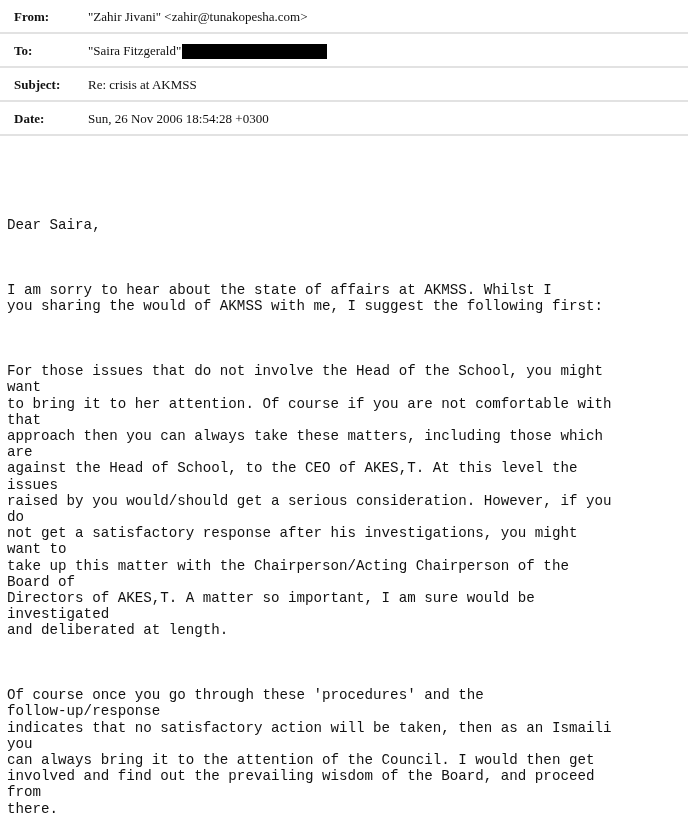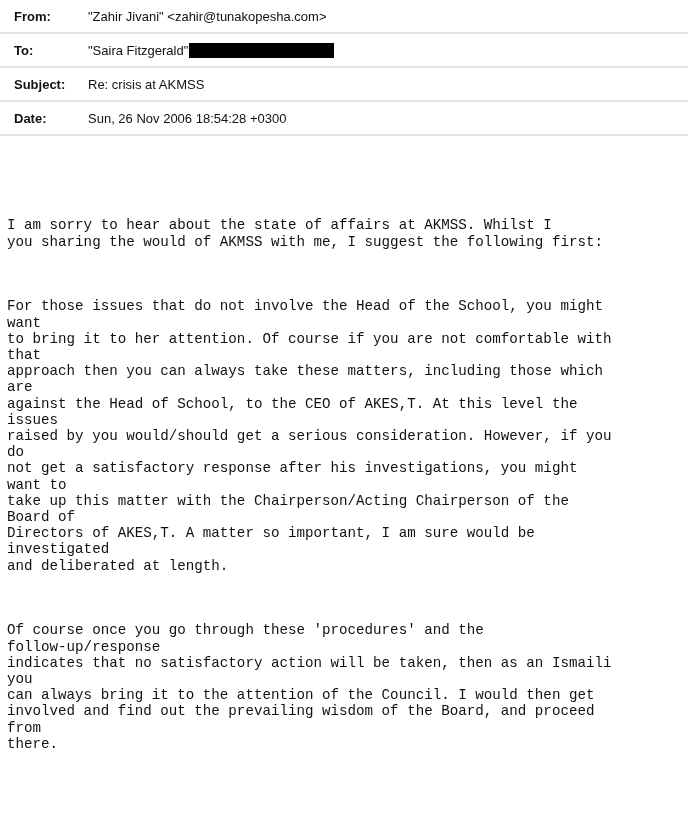--- a/index.html
+++ b/index.html
@@ -1,21 +1,21 @@
 <!DOCTYPE html>
 <html><head>
 <meta charset="utf-8">
 <style>
   html, body { margin: 0; padding: 0; background: #ffffff; }
   body { width: 688px; height: 822px; overflow: hidden; position: relative; }
   .headers { position: absolute; left: 0; top: 0; width: 688px; }
   .hrow {
     position: relative; height: 32px;
     border-bottom: 2px solid #e2e2e2;
-    font-family: Liberation Sans, sans-serif; font-size: 13px; color: #111;
+    font-family: Liberation Serif, serif; font-size: 13px; color: #111;
   }
   .hrow .lbl { position: absolute; left: 14px; top: 9px; font-weight: bold; }
   .hrow .val { position: absolute; left: 88px; top: 9px; white-space: pre; display: flex; align-items: center; }
   .redact { display: inline-block; background: #000; height: 15px; vertical-align: middle; }
   .r1 { width: 145px; margin-left: 1px; }
   .r2 { width: 115px; margin-left: 4px; }
   .body-text {
     position: absolute; left: 7px; top: 185px; width: 680px;
     font-family: "Liberation Mono", "DejaVu Sans Mono", monospace;
     font-size: 14.2px; line-height: 16.2px; color: #111;
@@ -43,18 +43,19 @@
     <span class="lbl">Subject:</span>
     <span class="val">Re: crisis at AKMSS</span>
   </div>
   <div class="hrow">
     <span class="lbl">Date:</span>
     <span class="val">Sun, 26 Nov 2006 18:54:28 +0300</span>
   </div>
 </div>
 
 <div class="body-text">
+  <span class="para"><span class="line">Dear Saira,</span></span>
   <span class="para"><span class="line">I am sorry to hear about the state of affairs at AKMSS. Whilst I</span><span class="line">you sharing the would of AKMSS with me, I suggest the following first:</span></span>
   <span class="para"><span class="line">For those issues that do not involve the Head of the School, you might</span><span class="line">want</span><span class="line">to bring it to her attention. Of course if you are not comfortable with</span><span class="line">that</span><span class="line">approach then you can always take these matters, including those which</span><span class="line">are</span><span class="line">against the Head of School, to the CEO of AKES,T. At this level the</span><span class="line">issues</span><span class="line">raised by you would/should get a serious consideration. However, if you</span><span class="line">do</span><span class="line">not get a satisfactory response after his investigations, you might</span><span class="line">want to</span><span class="line">take up this matter with the Chairperson/Acting Chairperson of the</span><span class="line">Board of</span><span class="line">Directors of AKES,T. A matter so important, I am sure would be</span><span class="line">investigated</span><span class="line">and deliberated at length.</span></span>
   <span class="para"><span class="line">Of course once you go through these 'procedures' and the</span><span class="line">follow-up/response</span><span class="line">indicates that no satisfactory action will be taken, then as an Ismaili</span><span class="line">you</span><span class="line">can always bring it to the attention of the Council. I would then get</span><span class="line">involved and find out the prevailing wisdom of the Board, and proceed</span><span class="line">from</span><span class="line">there.</span></span>
   
   
 </div>
 
 </body></html>

